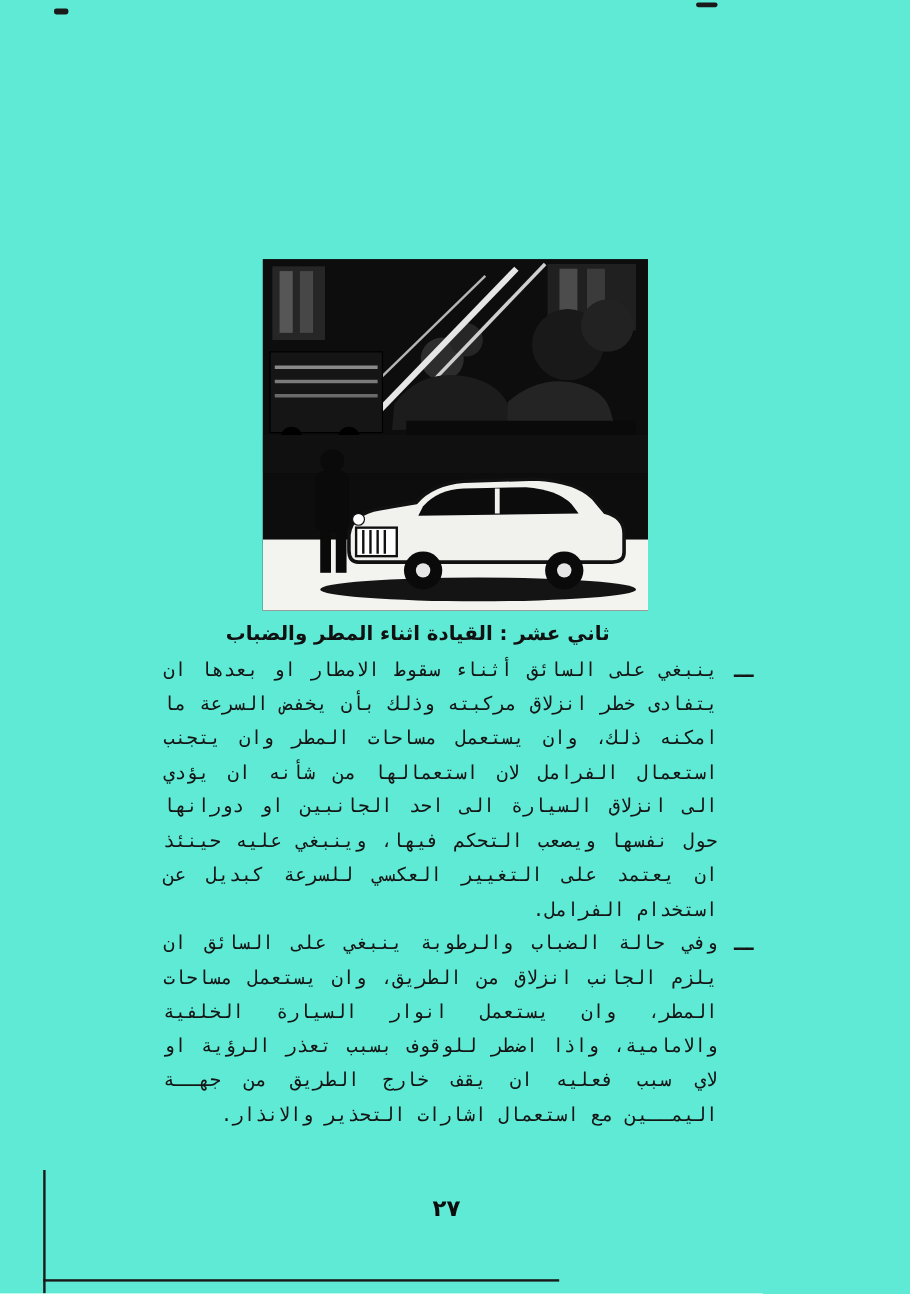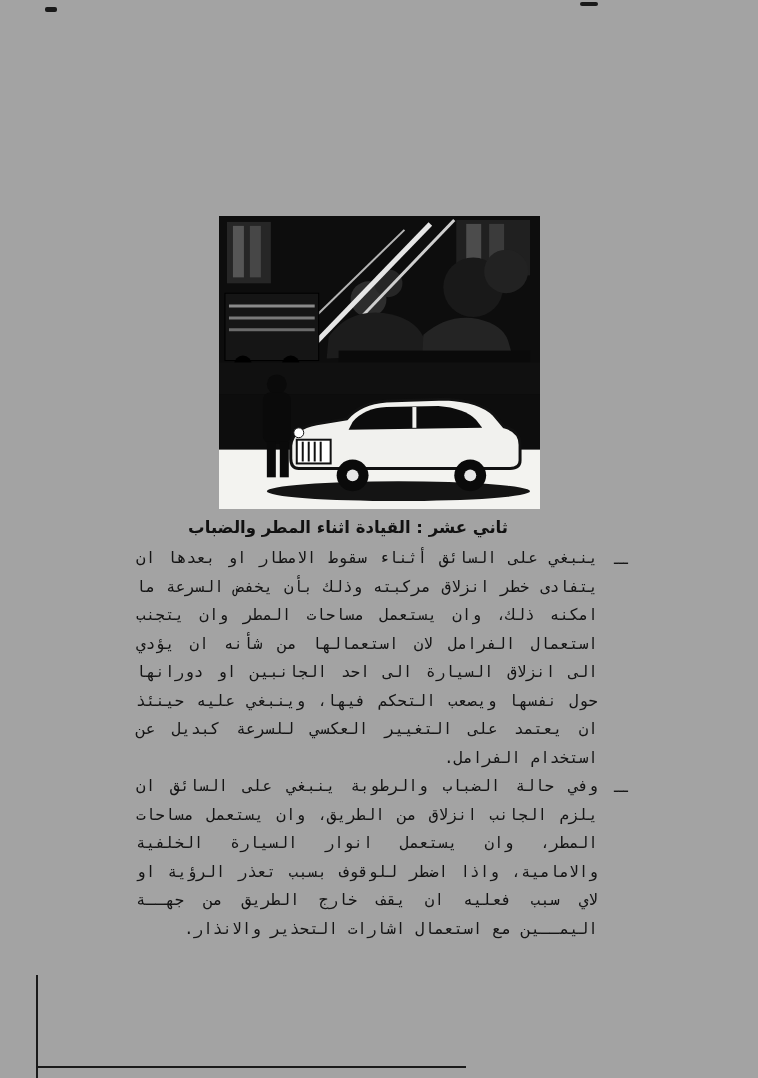--- a/index.html
+++ b/index.html
@@ -4,21 +4,21 @@
 <style>
   html, body {
     margin: 0;
     padding: 0;
     background: #ffffff;
   }
   .page {
     position: relative;
     width: 758px;
     height: 1078px;
-    background: #a3a3a3;
+    background: #5eead4;
     font-family: "DejaVu Sans", sans-serif;
     color: #111;
     overflow: hidden;
   }
 
   
   .illustration {
     position: absolute;
     left: 219px;
     top: 216px;
@@ -53,21 +53,21 @@
   }
   .para-row {
     display: flex;
     flex-direction: row; 
     align-items: flex-start;
     margin: 0;
   }
   .bullet {
     flex: 0 0 30px;
     text-align: right;
-    font-weight: normal;
+    font-weight: bold;
     color: #161616;
     letter-spacing: -1px;
   }
   .para {
     flex: 1 1 auto;
     text-align: justify;
     text-align-last: right;
     color: #141414;
     font-family: Liberation Mono, monospace;
   }
@@ -168,14 +168,15 @@
     <div class="para-row">
       <span class="bullet">ـــ</span>
       <div class="para">ينبغي على السائق أثناء سقوط الامطار او بعدها ان يتفادى خطر انزلاق مركبته وذلك بأن يخفض السرعة ما امكنه ذلك، وان يستعمل مساحات المطر وان يتجنب استعمال الفرامل لان استعمالها من شأنه ان يؤدي الى انزلاق السيارة الى احد الجانبين او دورانها حول نفسها ويصعب التحكم فيها، وينبغي عليه حينئذ ان يعتمد على التغيير العكسي للسرعة كبديل عن استخدام الفرامل.</div>
     </div>
     <div class="para-row">
       <span class="bullet">ـــ</span>
       <div class="para">وفي حالة الضباب والرطوبة ينبغي على السائق ان يلزم الجانب انزلاق من الطريق، وان يستعمل مساحات المطر، وان يستعمل انوار السيارة الخلفية والامامية، واذا اضطر للوقوف بسبب تعذر الرؤية او لاي سبب فعليه ان يقف خارج الطريق من جهــة اليمــين مع استعمال اشارات التحذير والانذار.</div>
     </div>
   </div>
 
+  <div class="page-number">٢٧</div>
 
 </div>
 
 </body></html>

